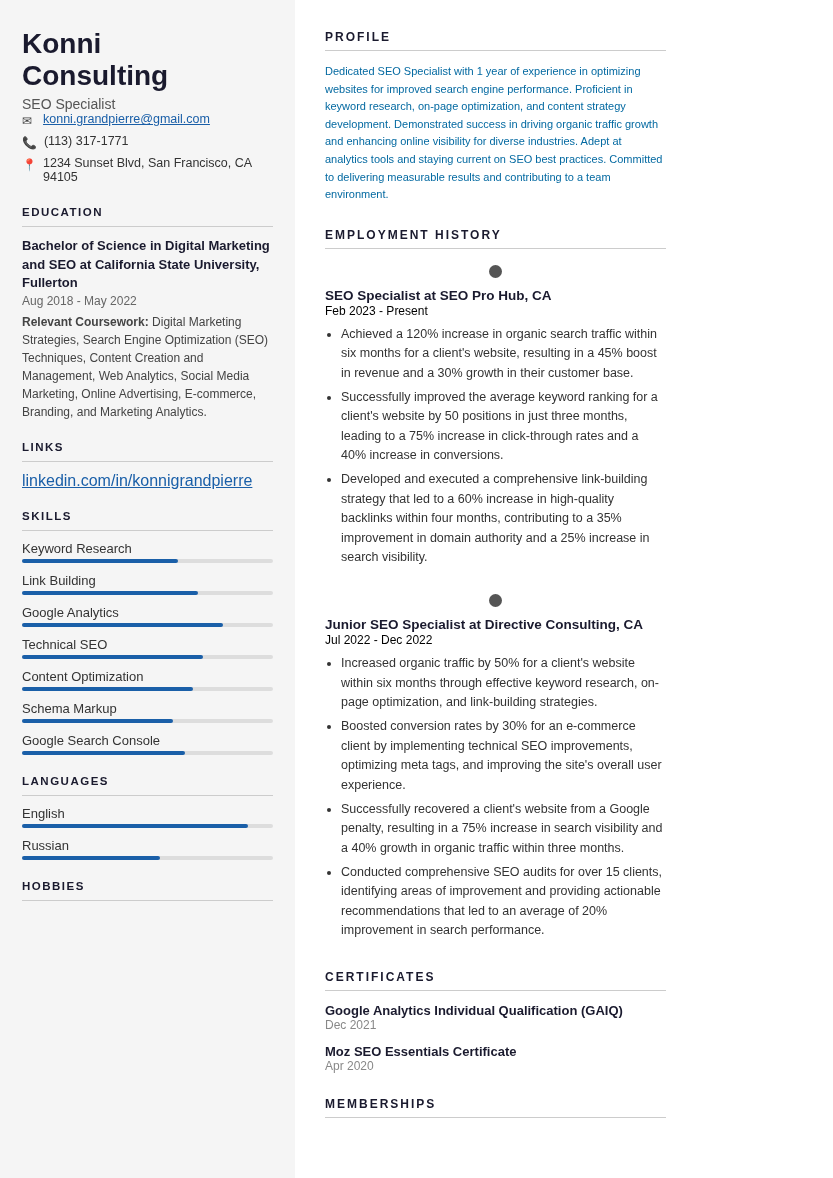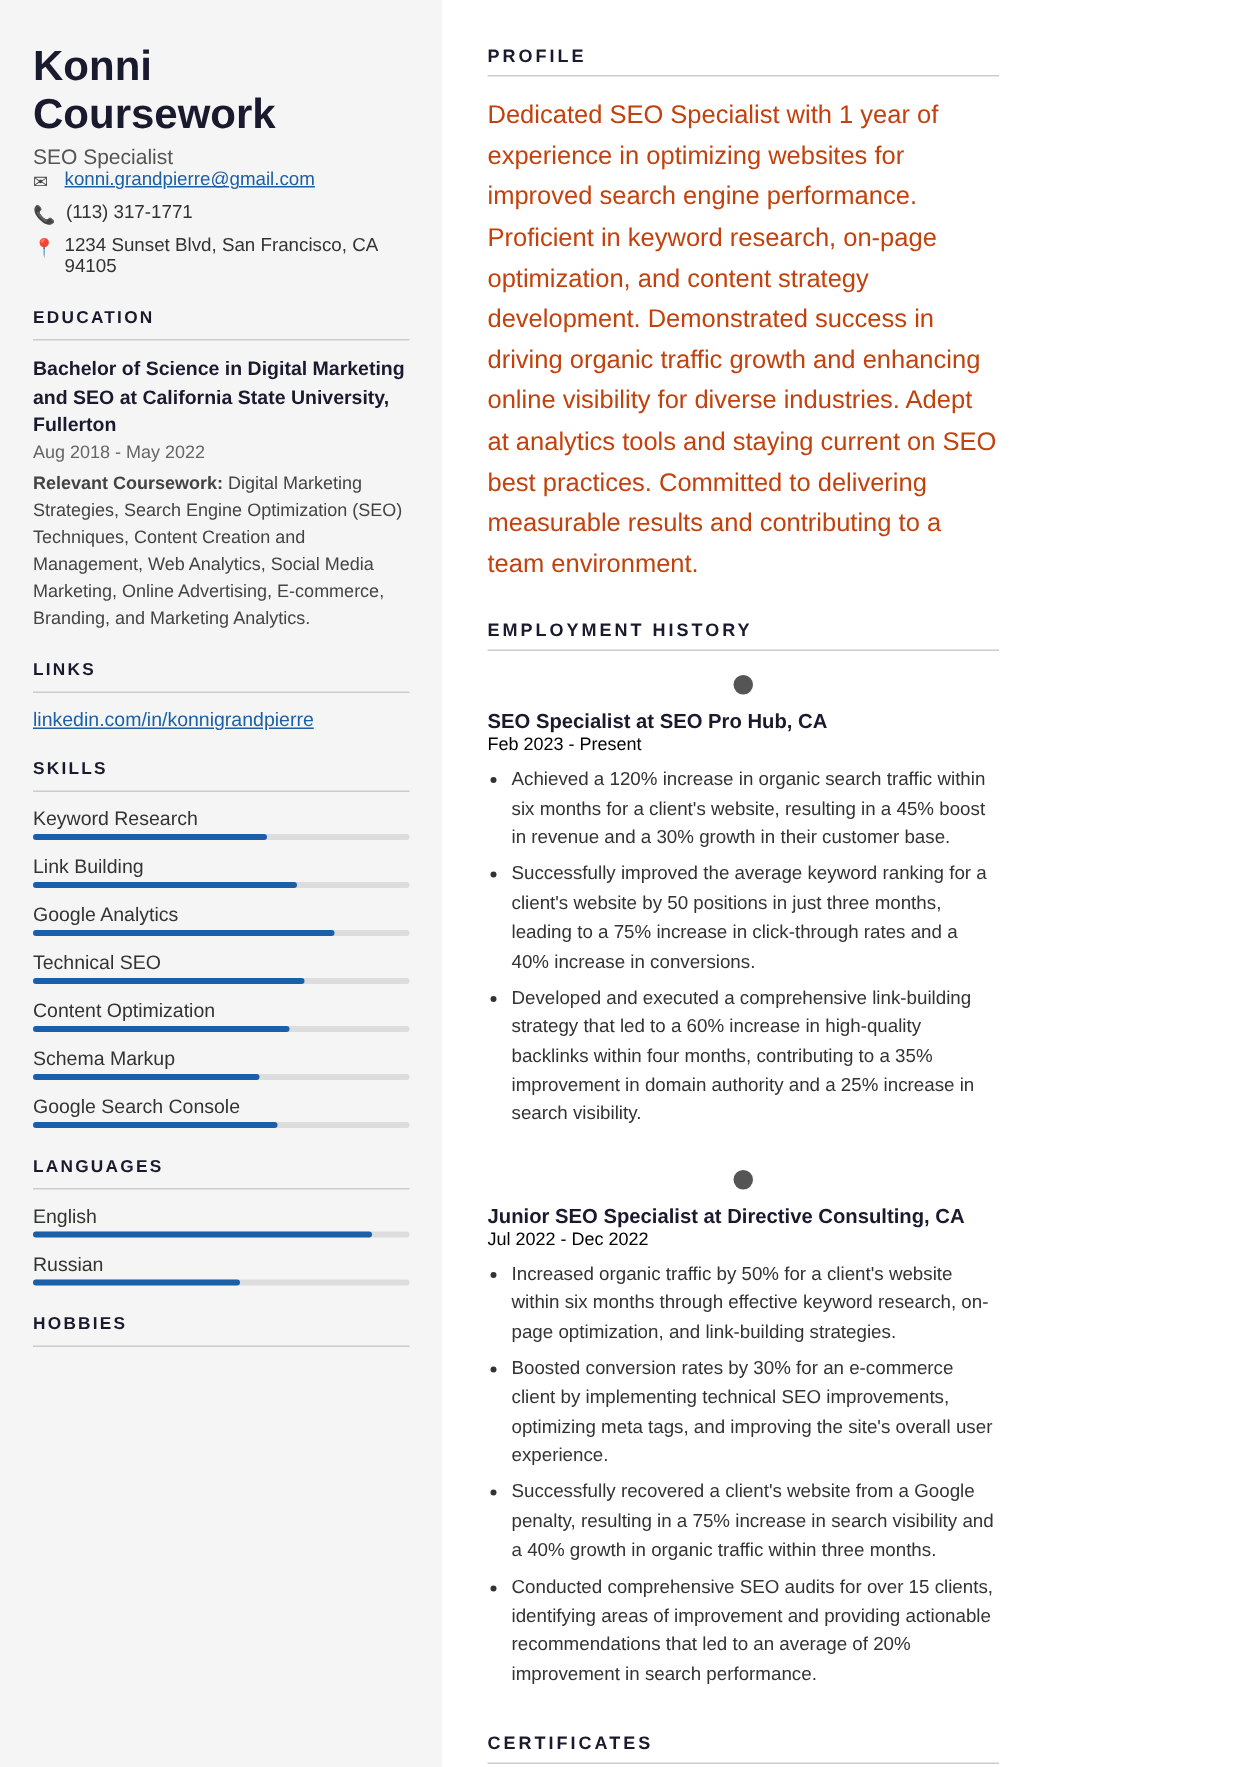--- a/index.html
+++ b/index.html
@@ -86,21 +86,21 @@
       margin-bottom: 5px;
     }
     .edu-coursework {
       font-size: 12px;
       color: #444;
       line-height: 1.5;
     }
     .links-section a {
       color: #1a5fa8;
       text-decoration: underline;
-      font-size: 13px;
+      font-size: 16px;
     }
     .skill-item {
       margin-bottom: 10px;
     }
     .skill-name {
       font-size: 13px;
       color: #333;
       margin-bottom: 3px;
     }
     .skill-bar-bg {
@@ -149,22 +149,22 @@
       text-transform: uppercase;
       color: #1a1a2e;
       margin-bottom: 6px;
     }
     .main-divider {
       border: none;
       border-top: 1.5px solid #ccc;
       margin-bottom: 12px;
     }
     .profile-text {
-      font-size: 17px;
-      color: #c2410c;
+      font-size: 11px;
+      color: #0369a1;
       line-height: 1.6;
     }
     .employment-item {
       margin-bottom: 18px;
       display: flex;
       gap: 10px;
       flex-direction: column;
     }
     .emp-bullet-col {
       display: flex;
@@ -230,21 +230,21 @@
   </style>
 </head>
 <body>
 
 <div class="resume-container">
 
   <div class="sidebar">
 
     <div class="sidebar-name">
       <span>Konni</span><br>
-      <span>Coursework</span>
+      <span>Consulting</span>
     </div>
     <div class="sidebar-title">SEO Specialist</div>
 
     <ul class="contact-list">
       <li>
         <span class="contact-icon">✉</span>
         <a href="#">konni.grandpierre@gmail.com</a>
       </li>
       <li>
         <span class="contact-icon">📞</span>

